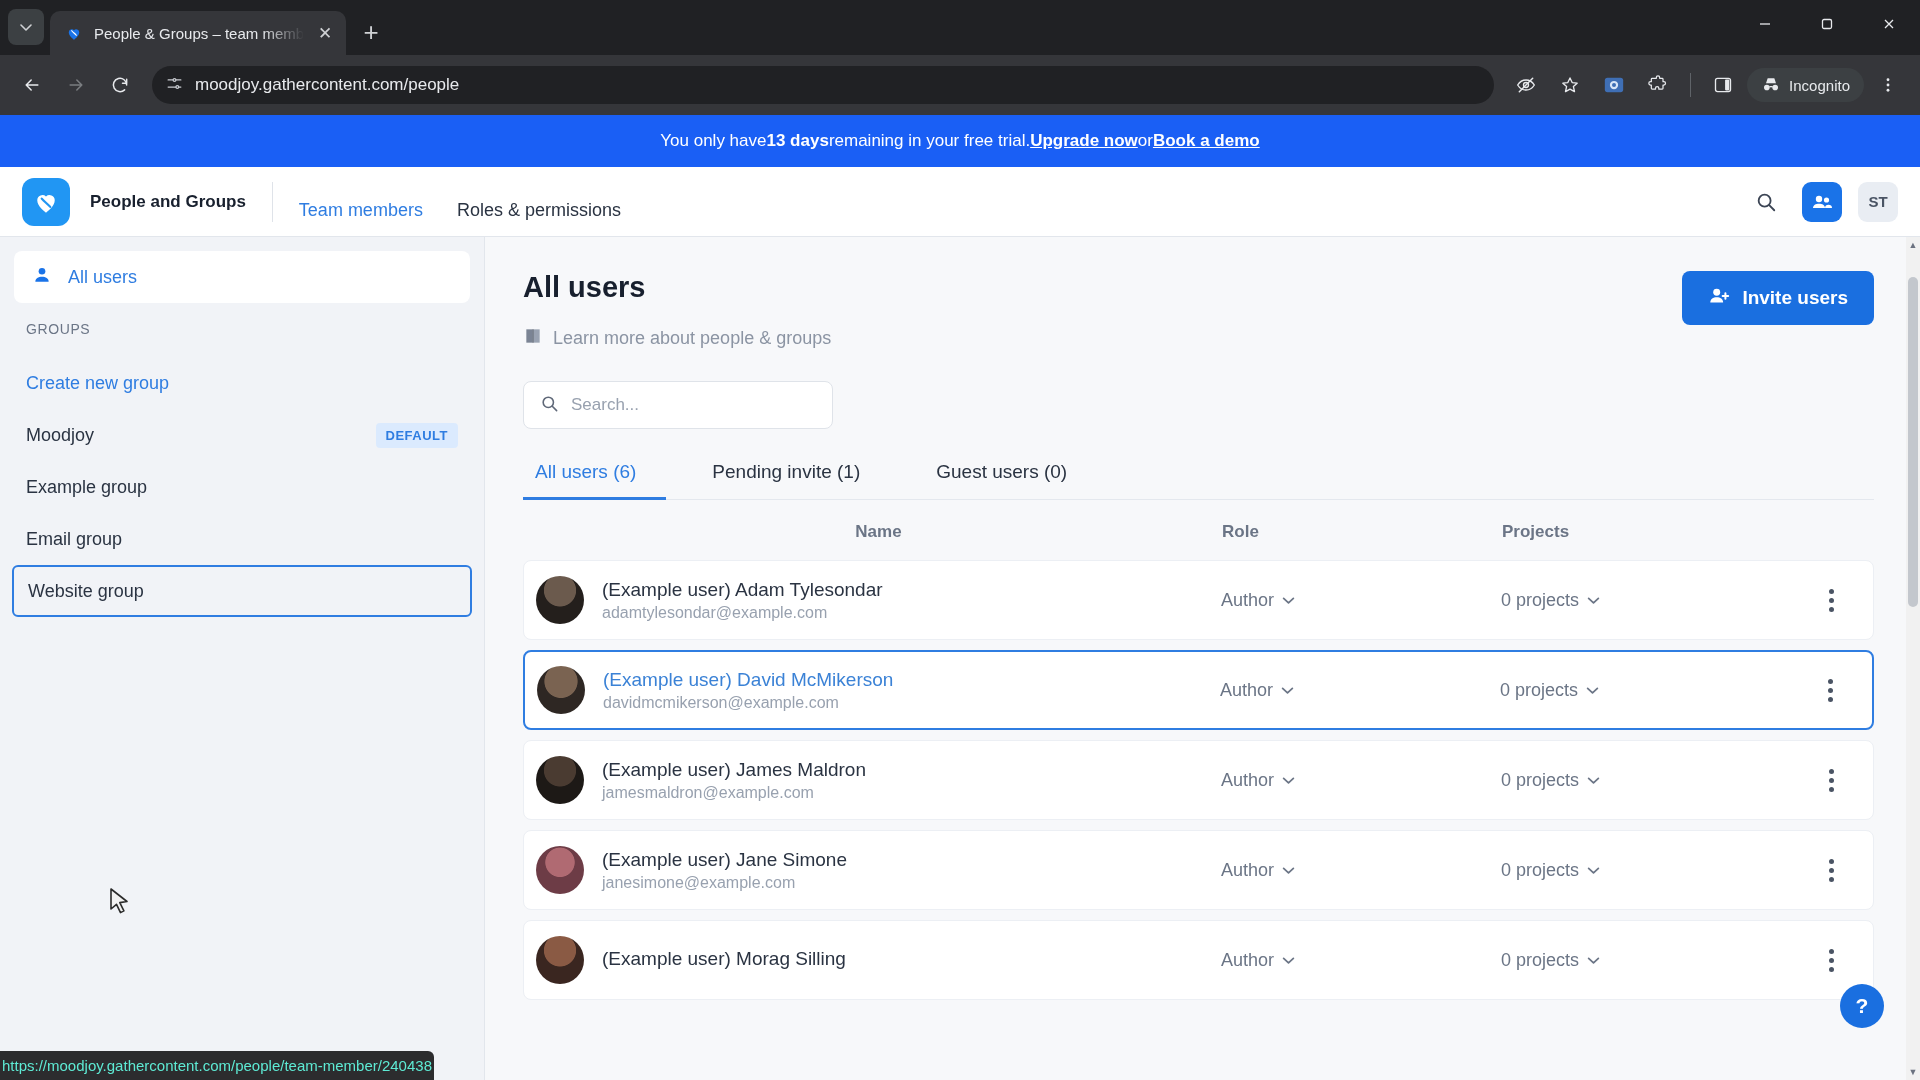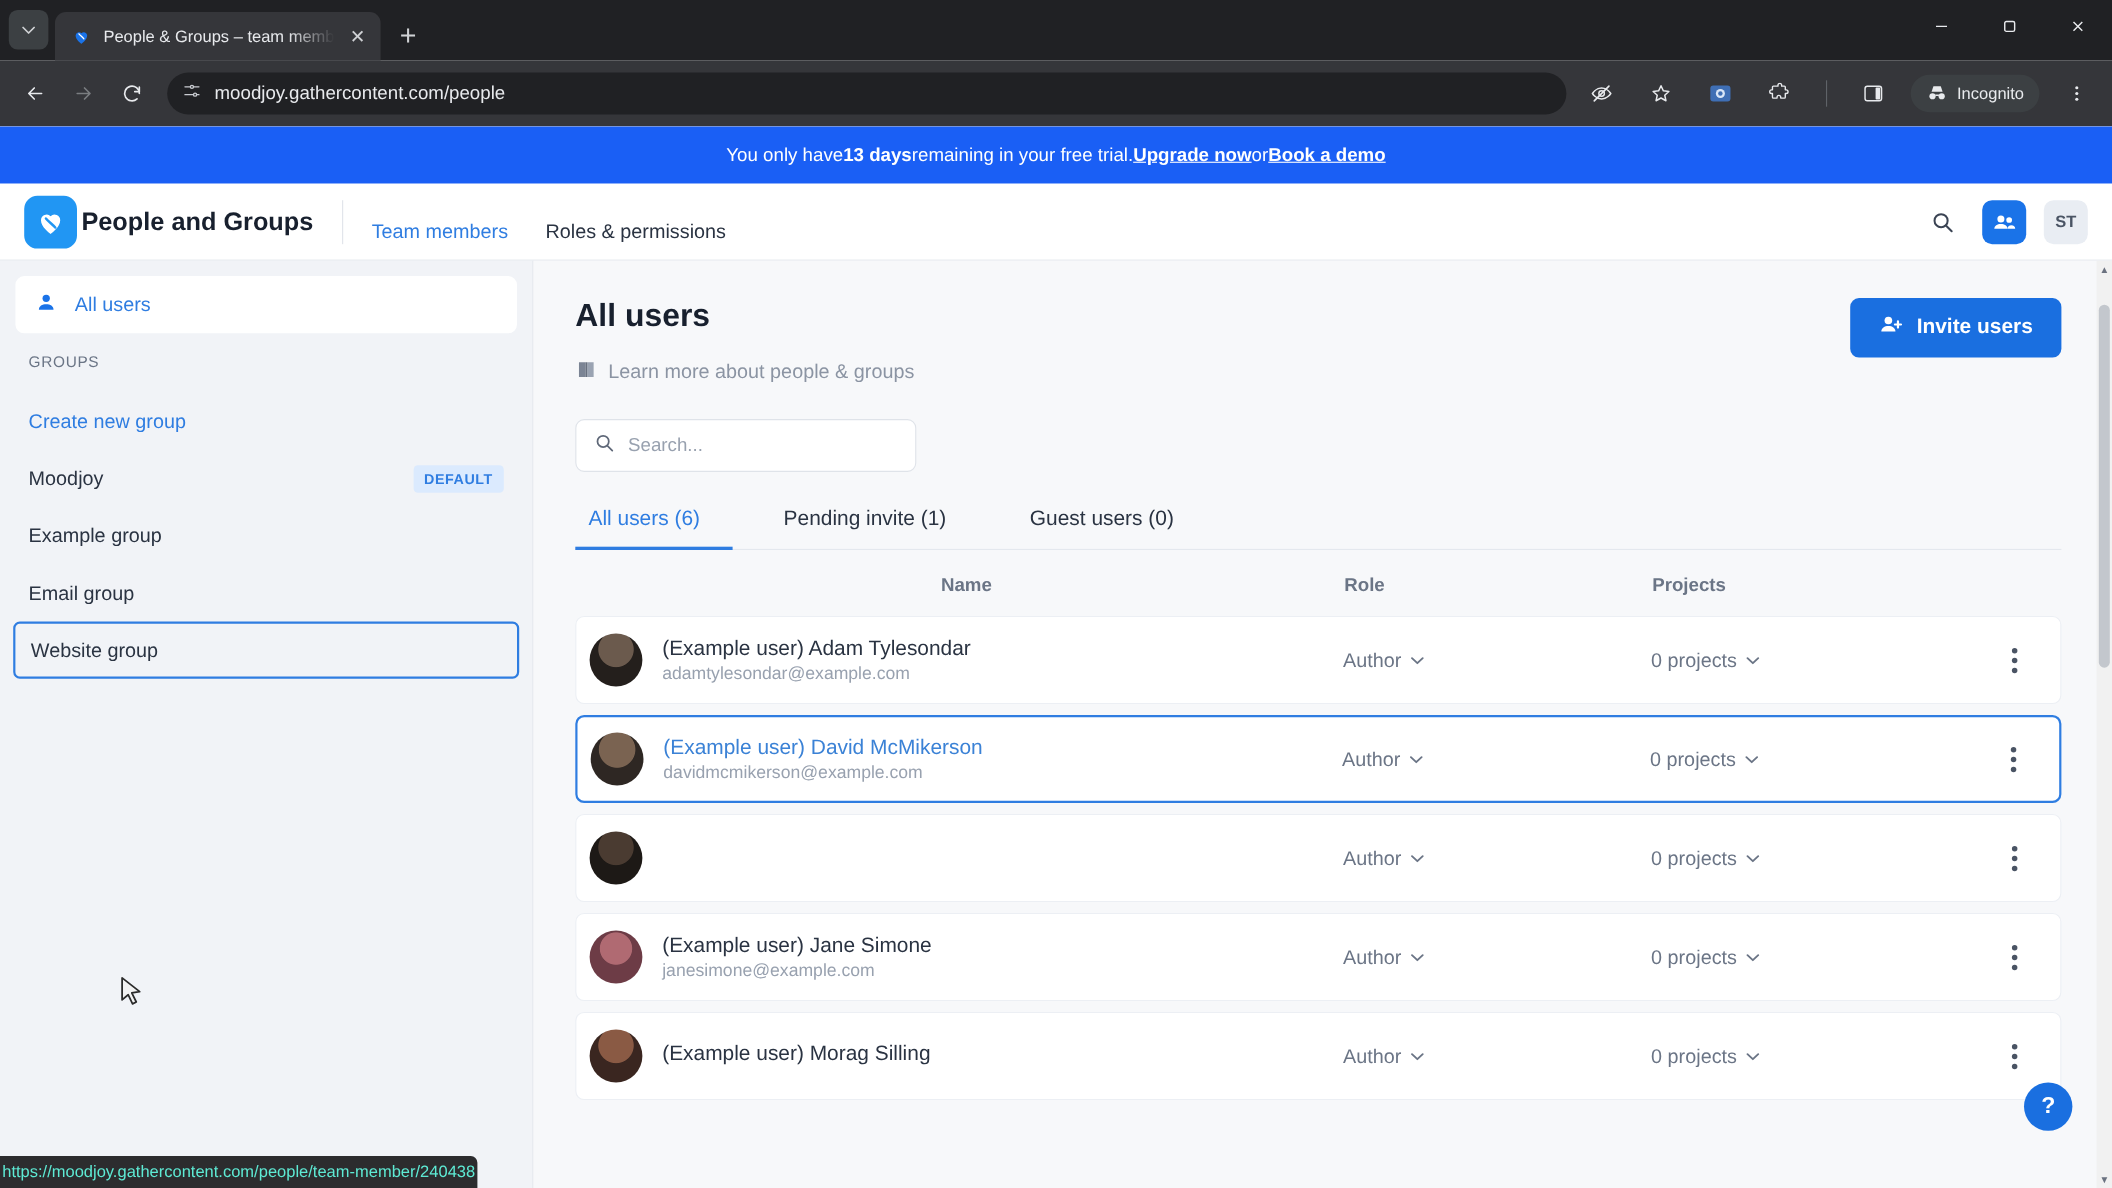--- a/index.html
+++ b/index.html
@@ -99,21 +99,21 @@
     background: #202124;
     border-radius: 20px;
     display: flex;
     align-items: center;
     padding: 0 14px;
     margin: 0 8px;
     gap: 12px;
     min-width: 0;
   }
   .omnibox-url { color: #e8eaed; font-size: 17px; white-space: nowrap; overflow: hidden; }
-  .tb-right { display: flex; align-items: center; gap: 14px; }
+  .tb-right { display: flex; align-items: center; gap: 4px; }
   .divider-v { width: 1px; height: 24px; background: #5f6368; margin: 0 8px; }
   .incognito-chip {
     display: flex; align-items: center; gap: 8px;
     background: #3c4043;
     height: 34px; border-radius: 17px;
     padding: 0 14px;
     color: #e8eaed; font-size: 15px;
     cursor: pointer;
   }
 
@@ -141,22 +141,22 @@
     flex: 0 0 70px;
   }
   .logo-tile {
     width: 48px; height: 48px;
     background: #2196f3;
     border-radius: 12px;
     display: flex; align-items: center; justify-content: center;
     flex: 0 0 48px;
   }
   .app-title {
-    font-size: 23px; font-weight: 700; color: #18202e;
-    margin-left: 4px;
+    font-size: 17px; font-weight: 700; color: #18202e;
+    margin-left: 20px;
   }
   .hdr-sep { width: 1px; height: 40px; background: #dfe3e9; margin: 0 26px; }
   .hdr-nav { display: flex; align-items: center; gap: 34px; }
   .hdr-nav-item { font-size: 18px; color: #2a3342; cursor: pointer; margin-top: 18px; }
   .hdr-nav-item.active { color: #2f7de1; }
   .hdr-right { margin-left: auto; display: flex; align-items: center; gap: 16px; }
   .hdr-icon-btn {
     width: 40px; height: 40px; border-radius: 9px;
     display: flex; align-items: center; justify-content: center;
     cursor: pointer;
@@ -714,20 +714,24 @@
             <div class="kebab">
                 <i></i>
                 <i></i>
                 <i></i>
               </div>
           </div>
 
           <div class="user-row">
             <div class="u-cell-name">
               <span class="avatar-photo" style="background:radial-gradient(circle at 50% 30%, #4a3b31 0 38%, #1d1916 40% 100%)"></span>
+              <span>
+                <div class="u-name">(Example user) James Maldron</div>
+                <div class="u-email">jamesmaldron@example.com</div>
+              </span>
             </div>
             <div class="u-cell-role">
               <span>Author</span>
               <svg width="13" height="13" viewBox="0 0 12 12">
                   <path d="M1.5 4l4.5 4.2L10.5 4" stroke="#6b7586" stroke-width="1.6" fill="none" stroke-linecap="round" stroke-linejoin="round"></path>
                 </svg>
             </div>
             <div class="u-cell-proj">
               <span>0 projects</span>
               <svg width="13" height="13" viewBox="0 0 12 12">

